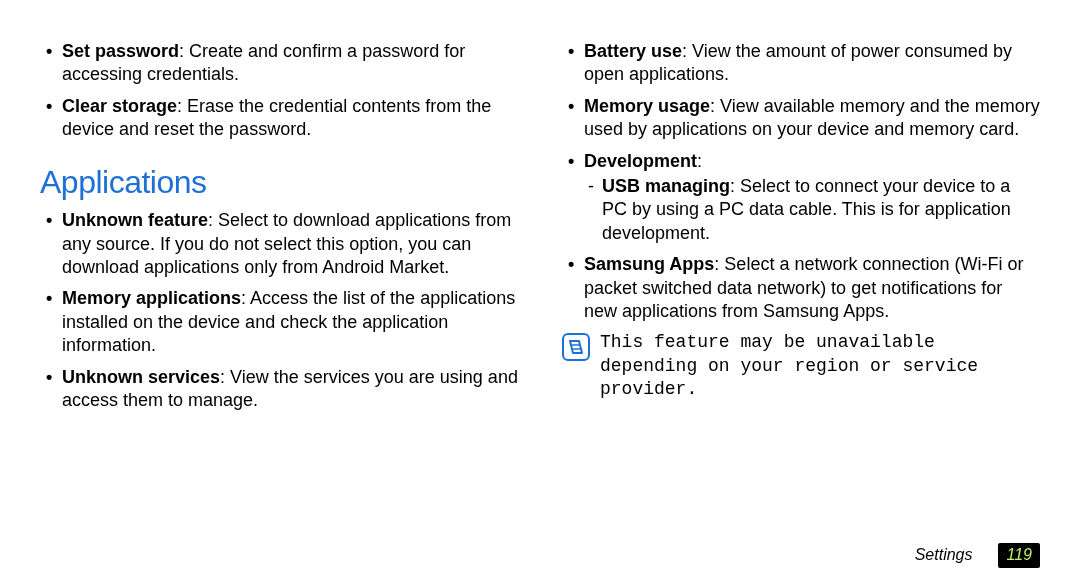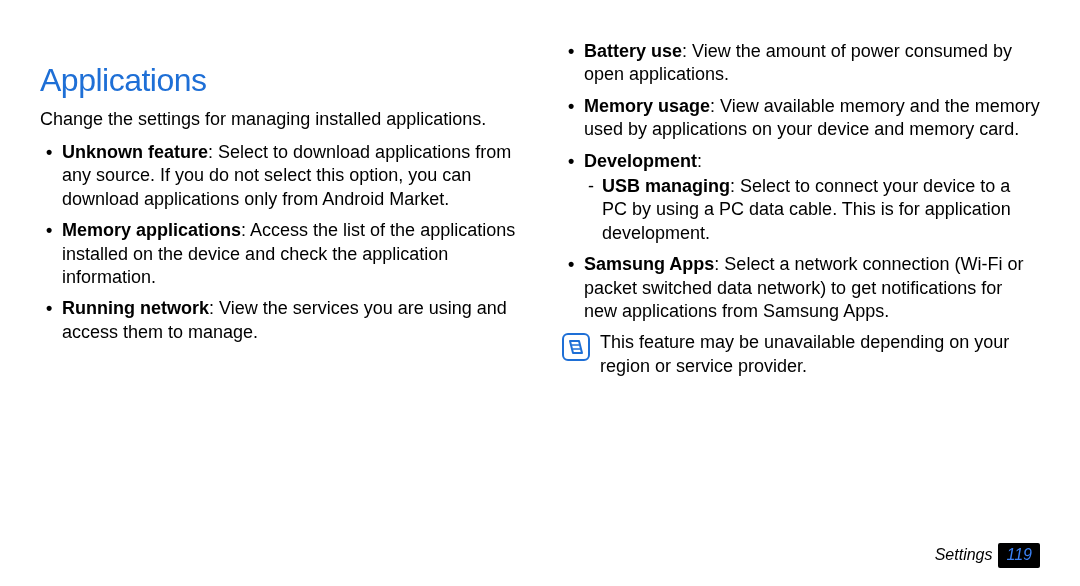--- a/index.html
+++ b/index.html
@@ -89,62 +89,70 @@
     margin-top: 2px;
     position: relative;
   }
   .note-icon svg {
     position: absolute;
     left: 50%; top: 50%;
     transform: translate(-50%, -50%);
   }
   .note-text {
     flex: 1;
+    font-family: Liberation Mono, monospace;
   }
   .footer {
     position: absolute;
     right: 40px;
     bottom: 18px;
     font-size: 16px;
     display: flex;
     align-items: center;
-    gap: 6px;
+    gap: 26px;
   }
   .footer .chapter {
     font-style: italic;
     color: #000;
   }
   .footer .pagenum {
     background: #000;
-    color: #3b82f6;
+    color: #bef264;
     font-style: italic;
     padding: 2px 8px;
     border-radius: 2px;
   }
 </style>
 </head>
 <body>
 
 <div class="page">
 
   <div class="col col-left">
 
+    <ul class="bullets">
+      <li>
+        <span class="bold">Set password</span><span>: Create and confirm a password for accessing credentials.</span>
+      </li>
+      <li>
+        <span class="bold">Clear storage</span><span>: Erase the credential contents from the device and reset the password.</span>
+      </li>
+    </ul>
 
     <h2 class="section-title">Applications</h2>
-    <p class="body-text">Change the settings for managing installed applications.</p>
 
     <ul class="bullets">
       <li>
         <span class="bold">Unknown feature</span><span>: Select to download applications from any source. If you do not select this option, you can download applications only from Android Market.</span>
       </li>
       <li>
         <span class="bold">Memory applications</span><span>: Access the list of the applications installed on the device and check the application information.</span>
       </li>
       <li>
-        <span class="bold">Running network</span><span>: View the services you are using and access them to manage.</span>
+        <span class="bold">Unknown services</span><span>: View the services you are using and access them to manage.</span>
       </li>
     </ul>
 
   </div>
 
   <div class="col col-right">
 
     <ul class="bullets">
       <li>
         <span class="bold">Battery use</span><span>: View the amount of power consumed by open applications.</span>

